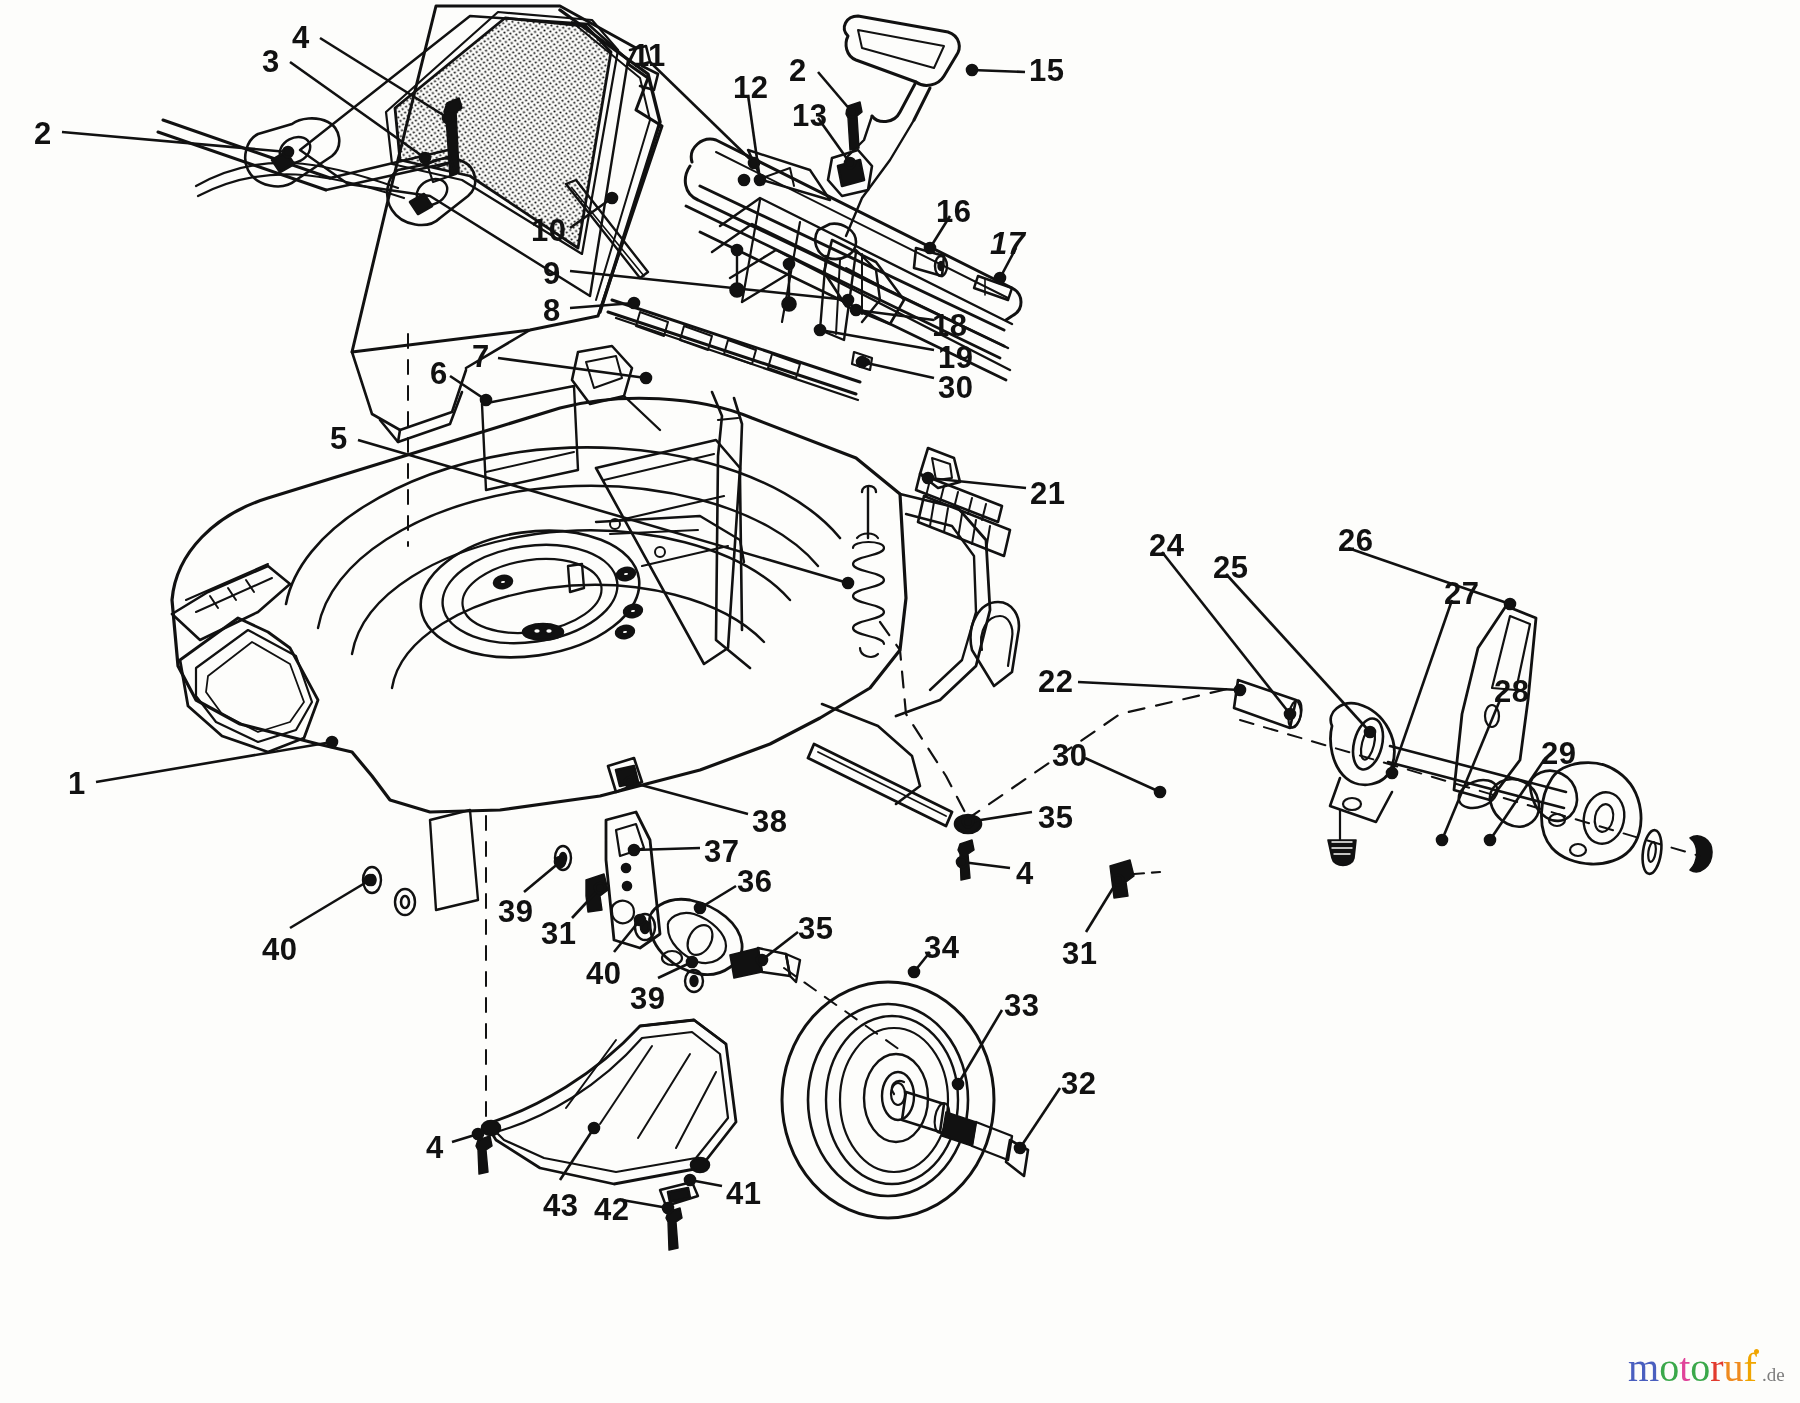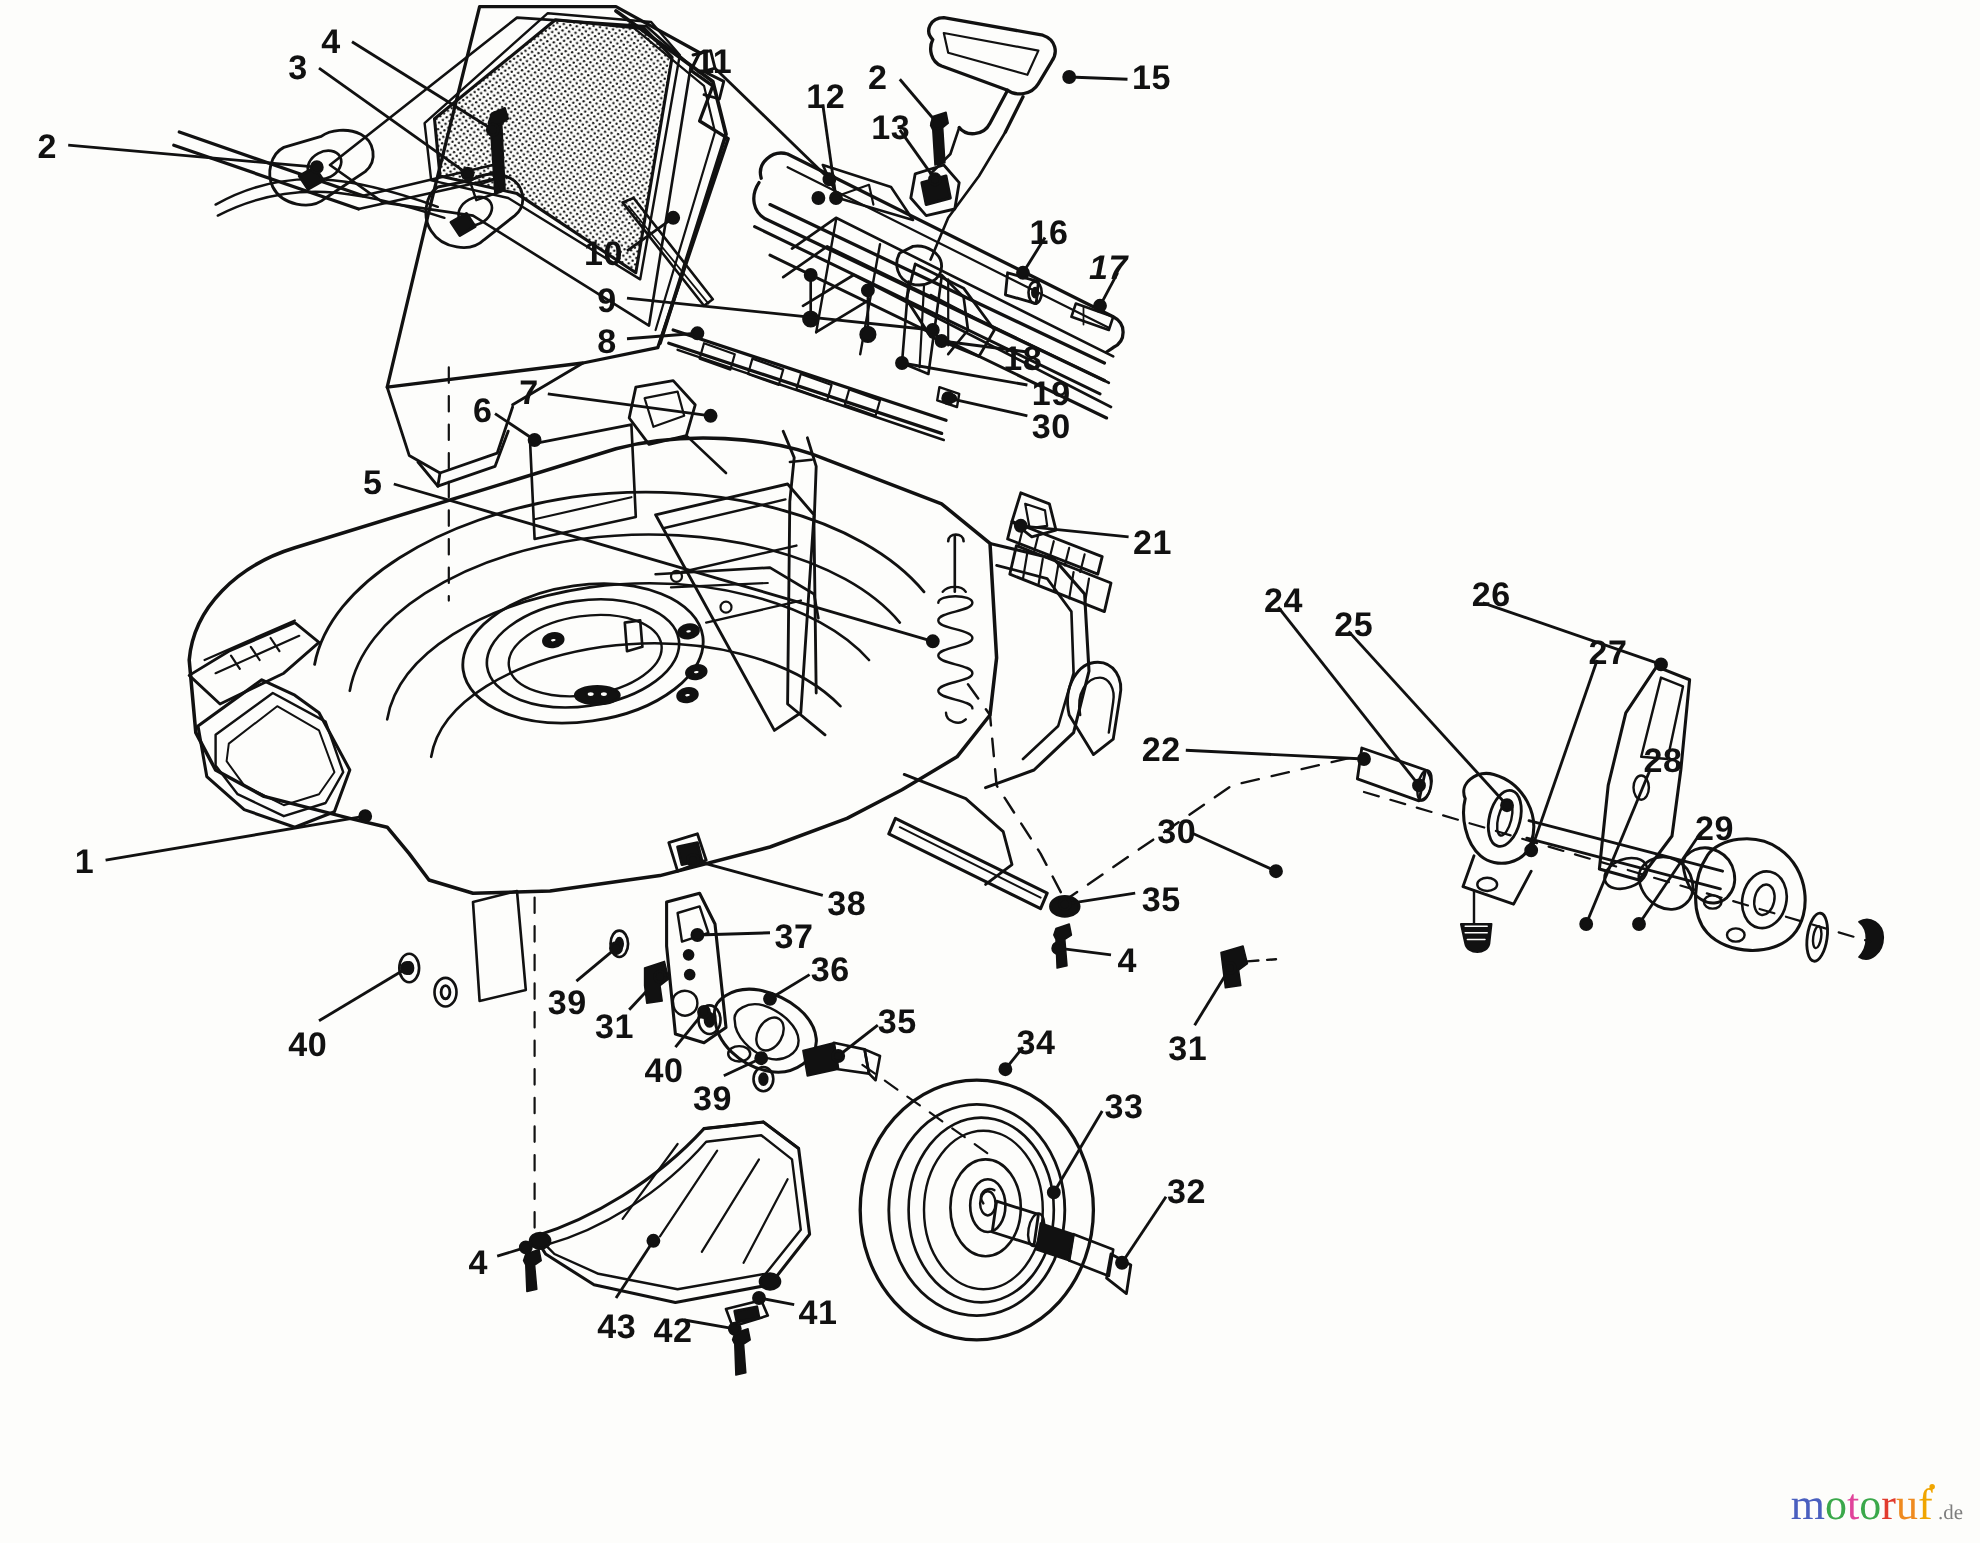--- a/index.html
+++ b/index.html
@@ -533,21 +533,21 @@
       <div class="callout" style="left: 543px; top: 295px;">8</div>
       <div class="callout" style="left: 543px; top: 258px;">9</div>
       <div class="callout" style="left: 531px; top: 215px;">10</div>
       <div class="callout" style="left: 632px; top: 40px;">11</div>
       <div class="callout" style="left: 733px; top: 72px;">12</div>
       <div class="callout" style="left: 792px; top: 100px;">13</div>
       <div class="callout" style="left: 789px; top: 55px;">2</div>
       <div class="callout" style="left: 1029px; top: 55px;">15</div>
       <div class="callout" style="left: 936px; top: 196px;">16</div>
       <div class="callout" style="left: 990px; top: 228px; font-style: italic;">17</div>
-      <div class="callout" style="left: 912px; top: 310px;">18</div>
+      <div class="callout" style="left: 932px; top: 310px;">18</div>
       <div class="callout" style="left: 938px; top: 342px;">19</div>
       <div class="callout" style="left: 938px; top: 372px;">30</div>
       <div class="callout" style="left: 1030px; top: 478px;">21</div>
       <div class="callout" style="left: 1038px; top: 666px;">22</div>
       <div class="callout" style="left: 1038px; top: 802px;">35</div>
       <div class="callout" style="left: 1016px; top: 858px;">4</div>
       <div class="callout" style="left: 1149px; top: 530px;">24</div>
       <div class="callout" style="left: 1213px; top: 552px;">25</div>
       <div class="callout" style="left: 1338px; top: 525px;">26</div>
       <div class="callout" style="left: 1444px; top: 578px;">27</div>

